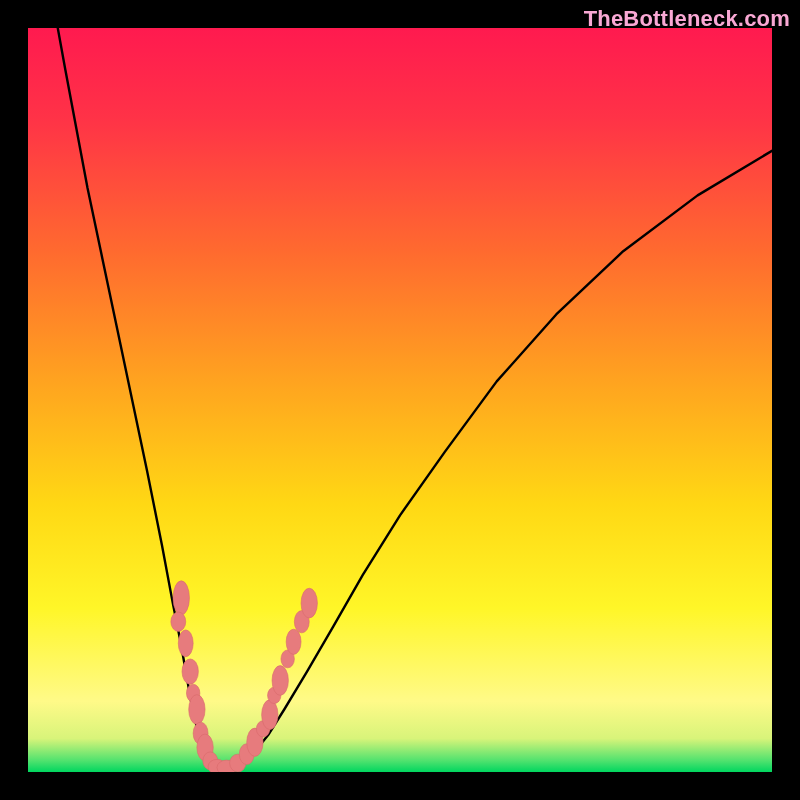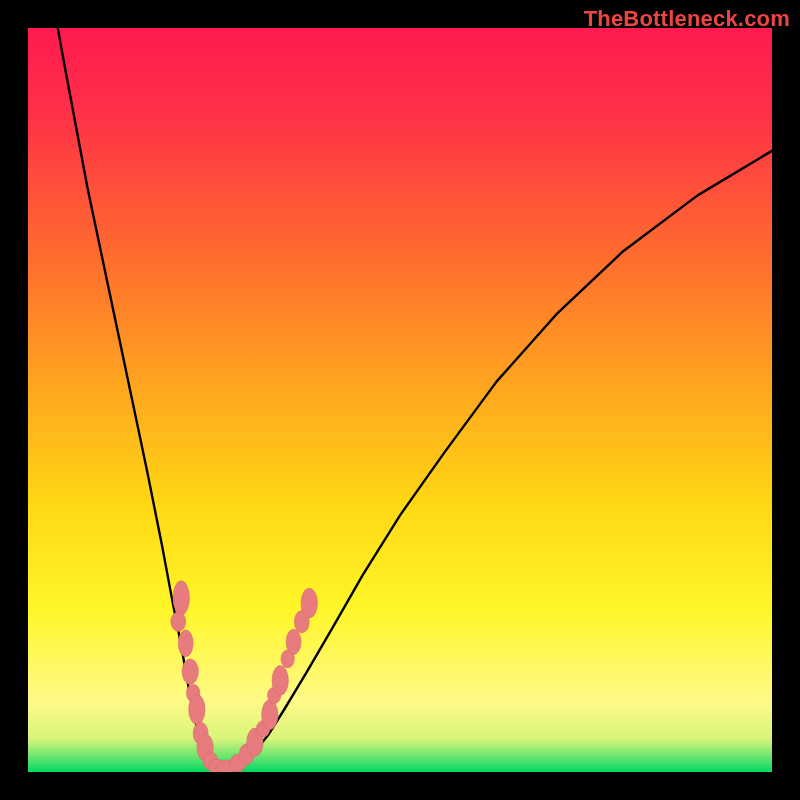--- a/index.html
+++ b/index.html
@@ -25,21 +25,21 @@
     width: 744px;
     height: 744px;
     overflow: hidden;
   }
   .watermark {
     position: absolute;
     top: 6px;
     right: 10px;
     font-size: 22px;
     font-weight: 600;
-    color: #ef4444;
+    color: #f9a8d4;
     font-family: Arial, sans-serif;
     letter-spacing: 0.2px;
   }
   svg {
     display: block;
   }
 </style>
 </head>
 <body>
 

